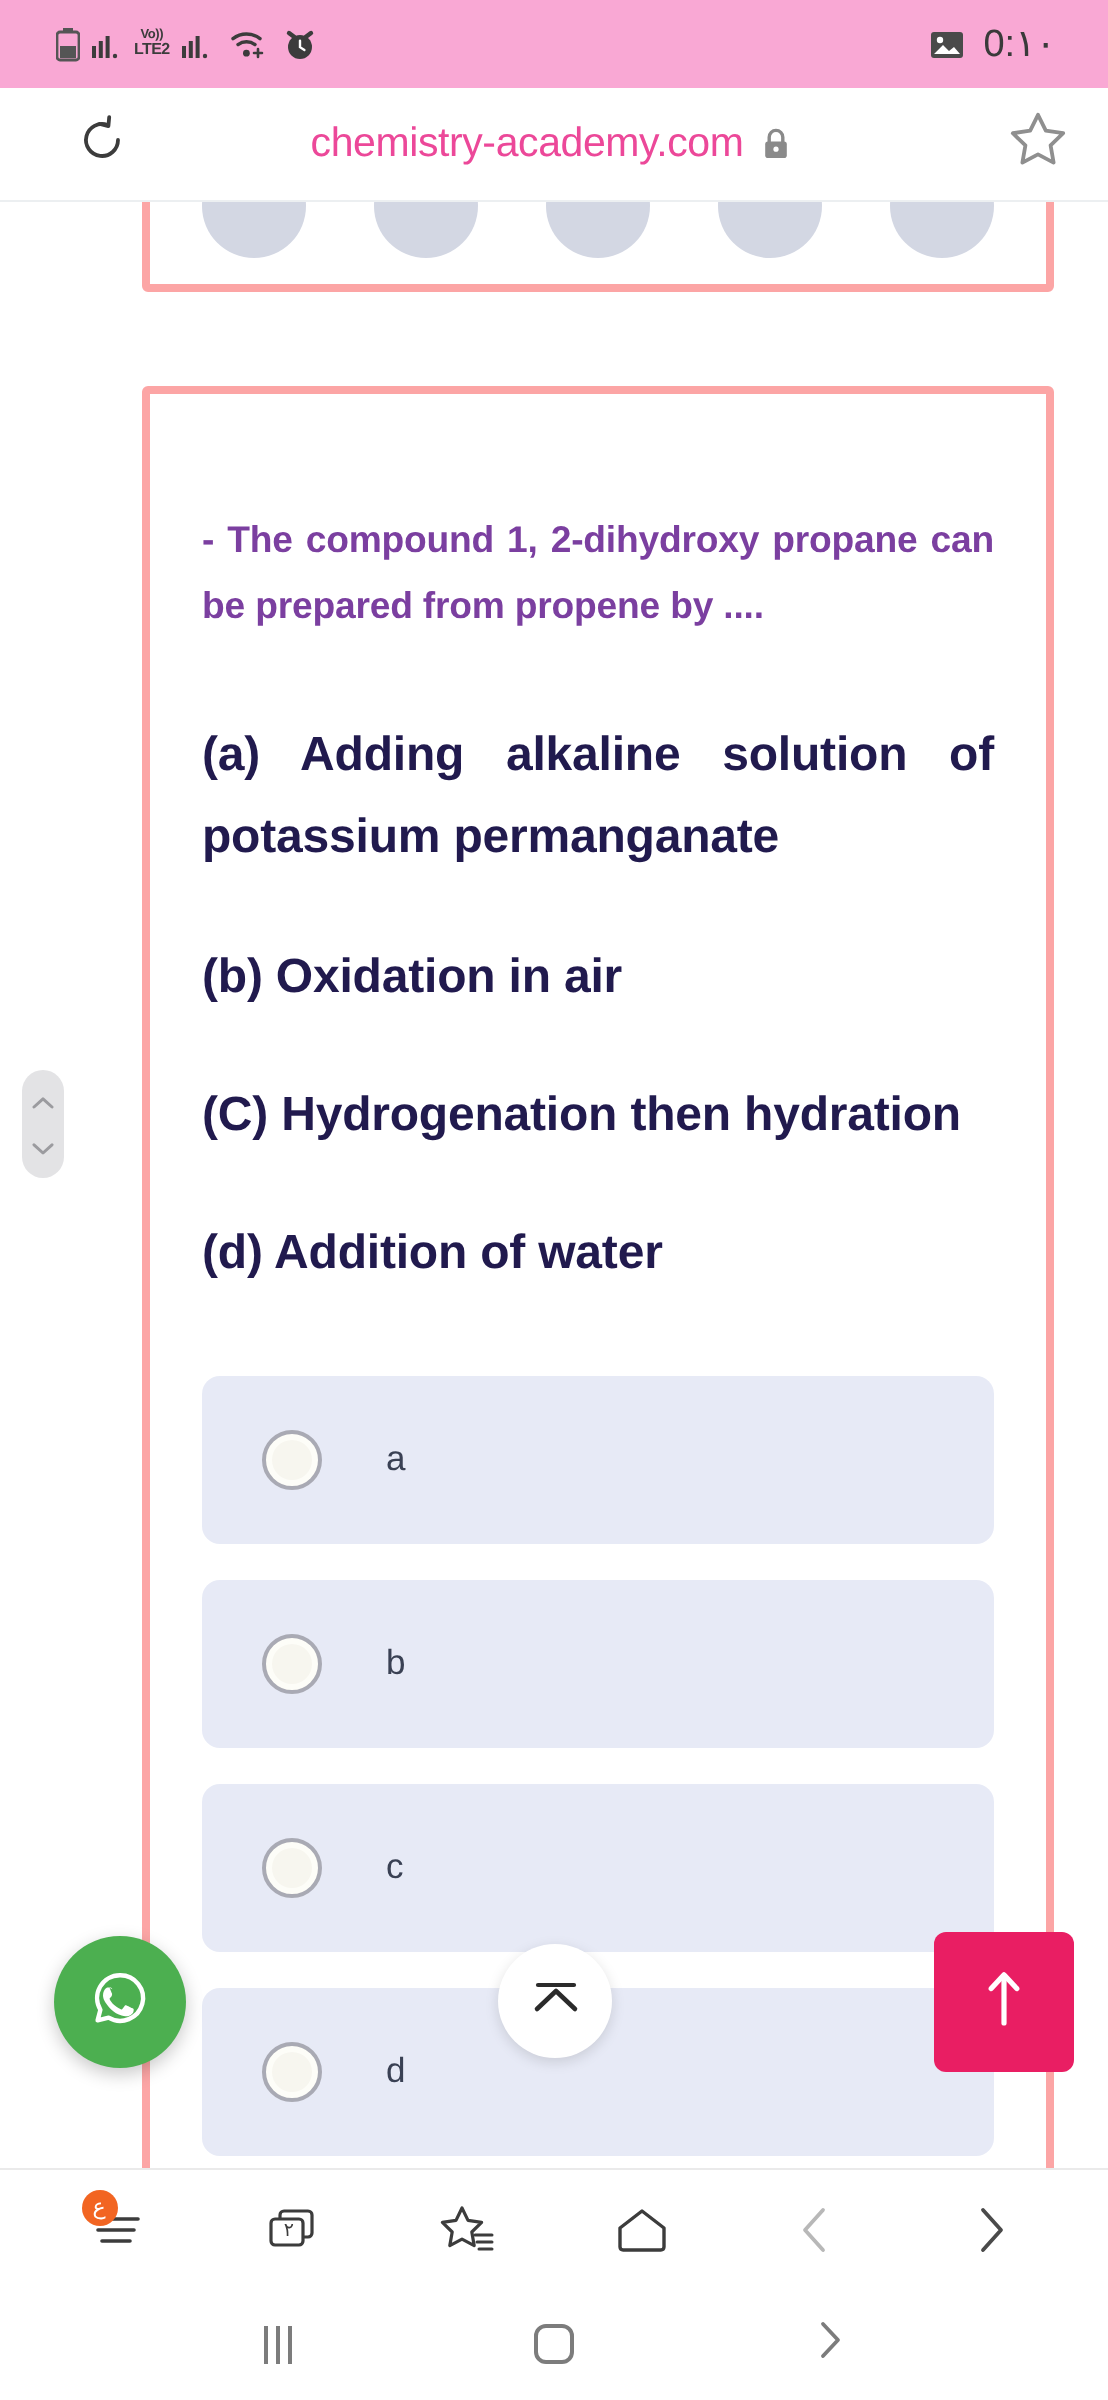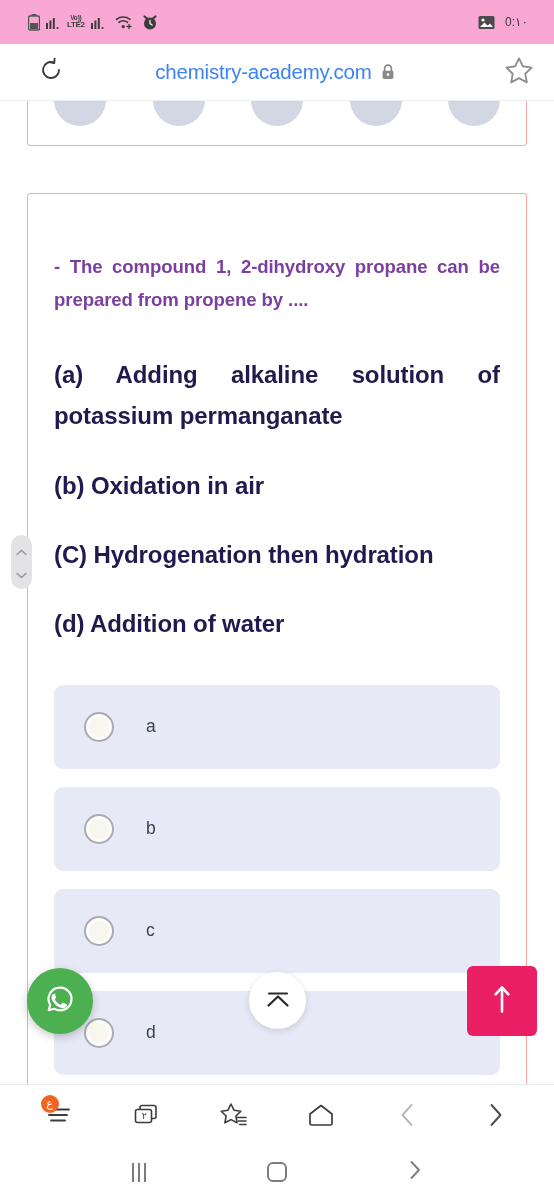--- a/index.html
+++ b/index.html
@@ -50,40 +50,40 @@
   .lte-stack {
     display: flex;
     flex-direction: column;
     align-items: center;
     line-height: 1;
     color: #3c3c3c;
   }
   .lte-top { font-size: 6.5px; font-weight: bold; letter-spacing: -.2px; }
   .lte-bot { font-size: 8px; font-weight: bold; letter-spacing: -.3px; }
   .status-time {
-    font-size: 12px;
+    font-size: 19px;
     color: #3a3a3a;
     letter-spacing: .3px;
     font-family: "Liberation Sans", sans-serif;
   }
 
   
   .url-bar {
     height: 56px;
     flex: 0 0 56px;
     display: flex;
     align-items: center;
     background: #ffffff;
     padding: 0 20px 0 38px;
   }
   .url-text {
     flex: 1;
     text-align: center;
     font-size: 20.5px;
-    color: #3b82f6;
+    color: #ec4899;
     letter-spacing: -.2px;
     display: flex;
     align-items: center;
     justify-content: center;
     gap: 9px;
     white-space: nowrap;
     margin-left: -4px;
   }
   .reload-btn { flex: 0 0 auto; cursor: pointer; }
   .star-btn { flex: 0 0 auto; cursor: pointer; margin-left: 14px; }
@@ -98,22 +98,23 @@
   }
 
   .page-inner {
     position: absolute;
     top: 0; left: 0; right: 0;
     padding: 0 27px;
   }
 
   .content-card {
     background: #ffffff;
-    border: 1px solid #fca5a5;
+    border: 4px solid #fca5a5;
     border-radius: 3px;
+    margin-left: 44px;
   }
 
   
   .card-avatars {
     height: 61px;
     padding: 0 26px;
     display: flex;
     align-items: flex-start;
     justify-content: space-between;
     overflow: hidden;

